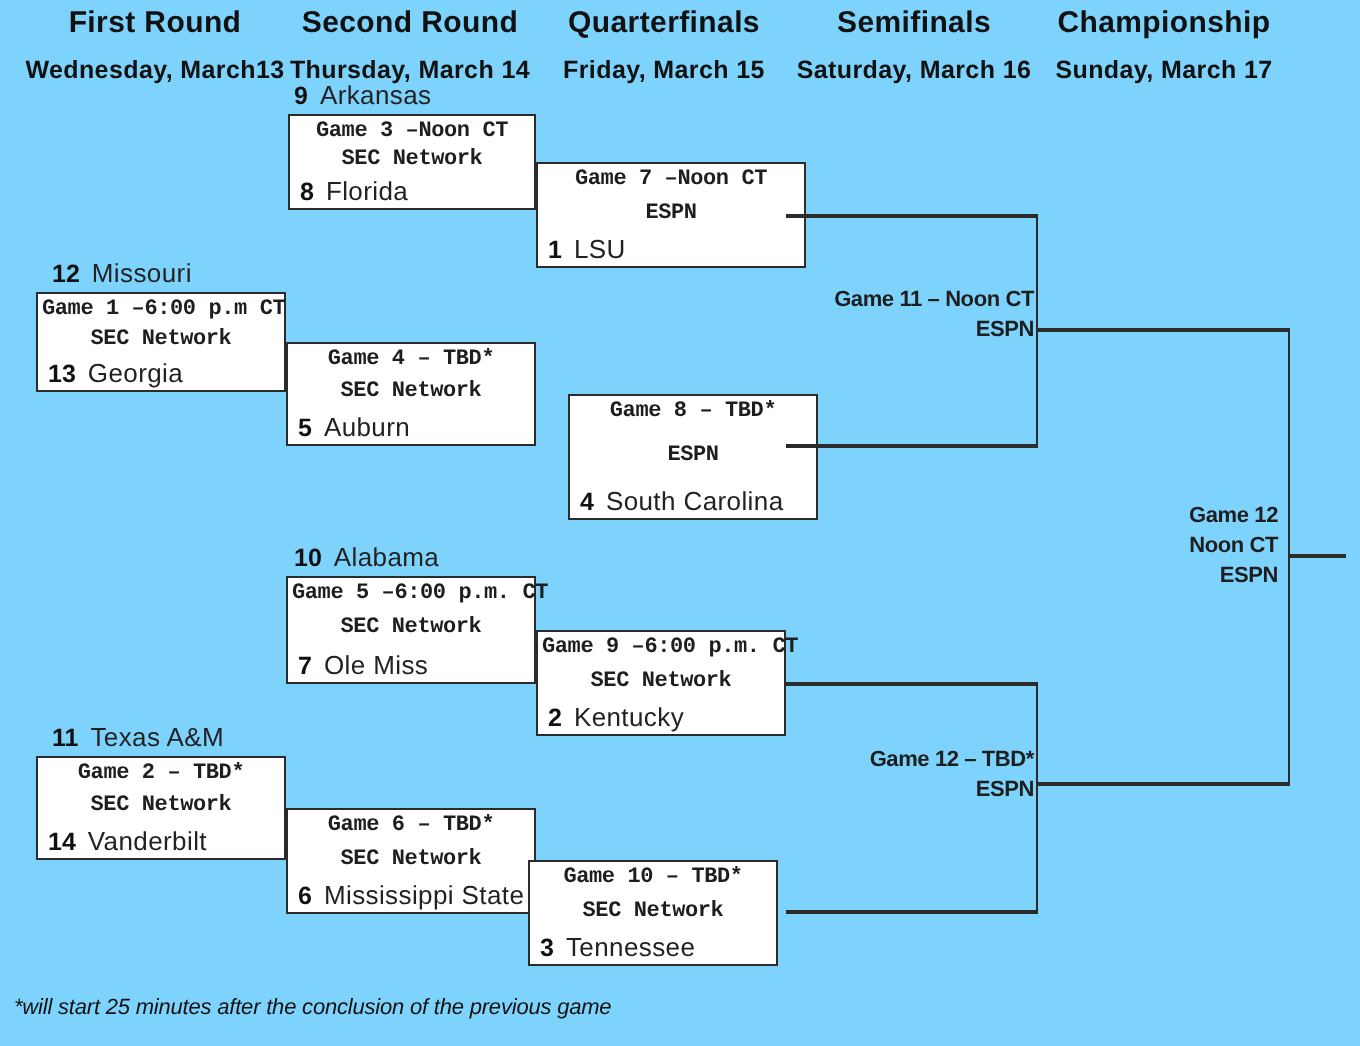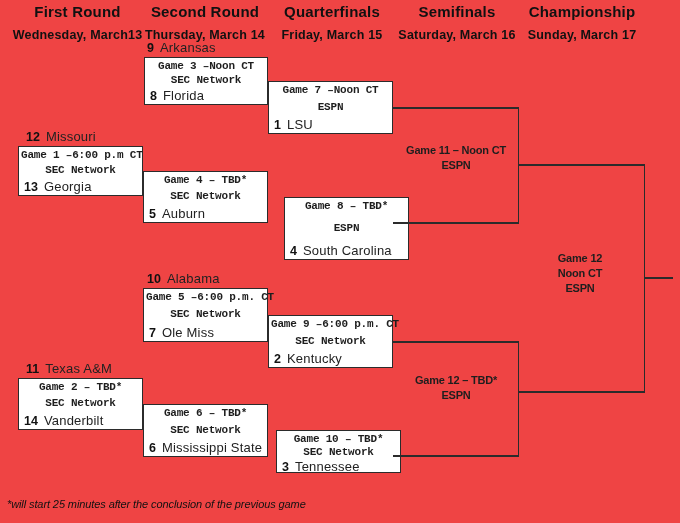--- a/index.html
+++ b/index.html
@@ -1,34 +1,34 @@
 <!DOCTYPE html>
 <html><head>
 <meta charset="utf-8">
 <style>
   html,body{margin:0;padding:0;background:#fff;}
-  .bracket{position:relative;width:680px;height:523px;background:#ef4444;overflow:hidden;
+  .bracket{position:relative;width:680px;height:523px;background:#7dd3fc;overflow:hidden;
            font-family:"Liberation Sans", sans-serif;color:#1c1c1c;}
   .col-header{position:absolute;top:3px;text-align:center;}
   .col-round{font-size:15px;font-weight:700;letter-spacing:.2px;color:#111;}
   .col-date{font-size:12.5px;font-weight:700;letter-spacing:.2px;margin-top:8px;color:#111;}
   .gamebox{position:absolute;border:1.5px solid #2b2b2b;background:#fff;box-sizing:border-box;
            display:flex;flex-direction:column;justify-content:space-between;padding:2px 2px 1px;}
   .ginfo,.gnet{text-align:center;font-weight:700;font-size:11px;line-height:13px;
                letter-spacing:-.2px;color:#1e1e1e;white-space:nowrap;font-family:Liberation Mono, monospace;}
   .team-row{display:flex;align-items:baseline;gap:6px;padding-left:3px;white-space:nowrap;}
   .topteam{position:absolute;display:flex;align-items:baseline;gap:6px;white-space:nowrap;}
   .seed{font-weight:700;font-size:12.5px;color:#111;}
   .tname{font-size:13px;letter-spacing:.2px;color:#222;}
   .hline,.vline{position:absolute;background:#2b2b2b;}
   .hline{height:1.5px;}
   .vline{width:1.5px;}
   .sf-label{position:absolute;text-align:center;font-weight:700;font-size:11px;
             line-height:15px;letter-spacing:-.2px;color:#1e1e1e;}
-  .sf-label span{display:block;}
+  .sf-label span{display:block;text-align:right;}
   .footnote{position:absolute;font-style:italic;font-size:11px;letter-spacing:-.1px;color:#111;}
 </style>
 </head>
 <body>
 
 <div class="bracket">
 
   <div class="col-header" style="left:0px;width:155px">
     <div class="col-round">First Round</div>
     <div class="col-date">Wednesday, March13</div>
@@ -110,21 +110,21 @@
   </div>
   <div class="gamebox" style="left:143px;top:404px;width:125px;height:53px">
     <div class="ginfo">Game 6 – TBD*</div>
     <div class="gnet">SEC Network</div>
     <div class="team-row">
       <span class="seed">6</span>
       <span class="tname">Mississippi State</span>
     </div>
   </div>
 
-  <div class="gamebox" style="left:268px;top:81px;width:125px;height:53px">
+  <div class="gamebox" style="left:268px;top:81px;width:135px;height:53px">
     <div class="ginfo">Game 7 –Noon CT</div>
     <div class="gnet">ESPN</div>
     <div class="team-row">
       <span class="seed">1</span>
       <span class="tname">LSU</span>
     </div>
   </div>
   <div class="gamebox" style="left:284px;top:197px;width:125px;height:63px">
     <div class="ginfo">Game 8 – TBD*</div>
     <div class="gnet">ESPN</div>
@@ -134,21 +134,21 @@
     </div>
   </div>
   <div class="gamebox" style="left:268px;top:315px;width:125px;height:53px">
     <div class="ginfo">Game 9 –6:00 p.m. CT</div>
     <div class="gnet">SEC Network</div>
     <div class="team-row">
       <span class="seed">2</span>
       <span class="tname">Kentucky</span>
     </div>
   </div>
-  <div class="gamebox" style="left:276px;top:430px;width:125px;height:43px">
+  <div class="gamebox" style="left:264px;top:430px;width:125px;height:53px">
     <div class="ginfo">Game 10 – TBD*</div>
     <div class="gnet">SEC Network</div>
     <div class="team-row">
       <span class="seed">3</span>
       <span class="tname">Tennessee</span>
     </div>
   </div>
 
   <div class="hline" style="left:393px;top:107px;width:126px"></div>
   <div class="hline" style="left:393px;top:222px;width:126px"></div>

